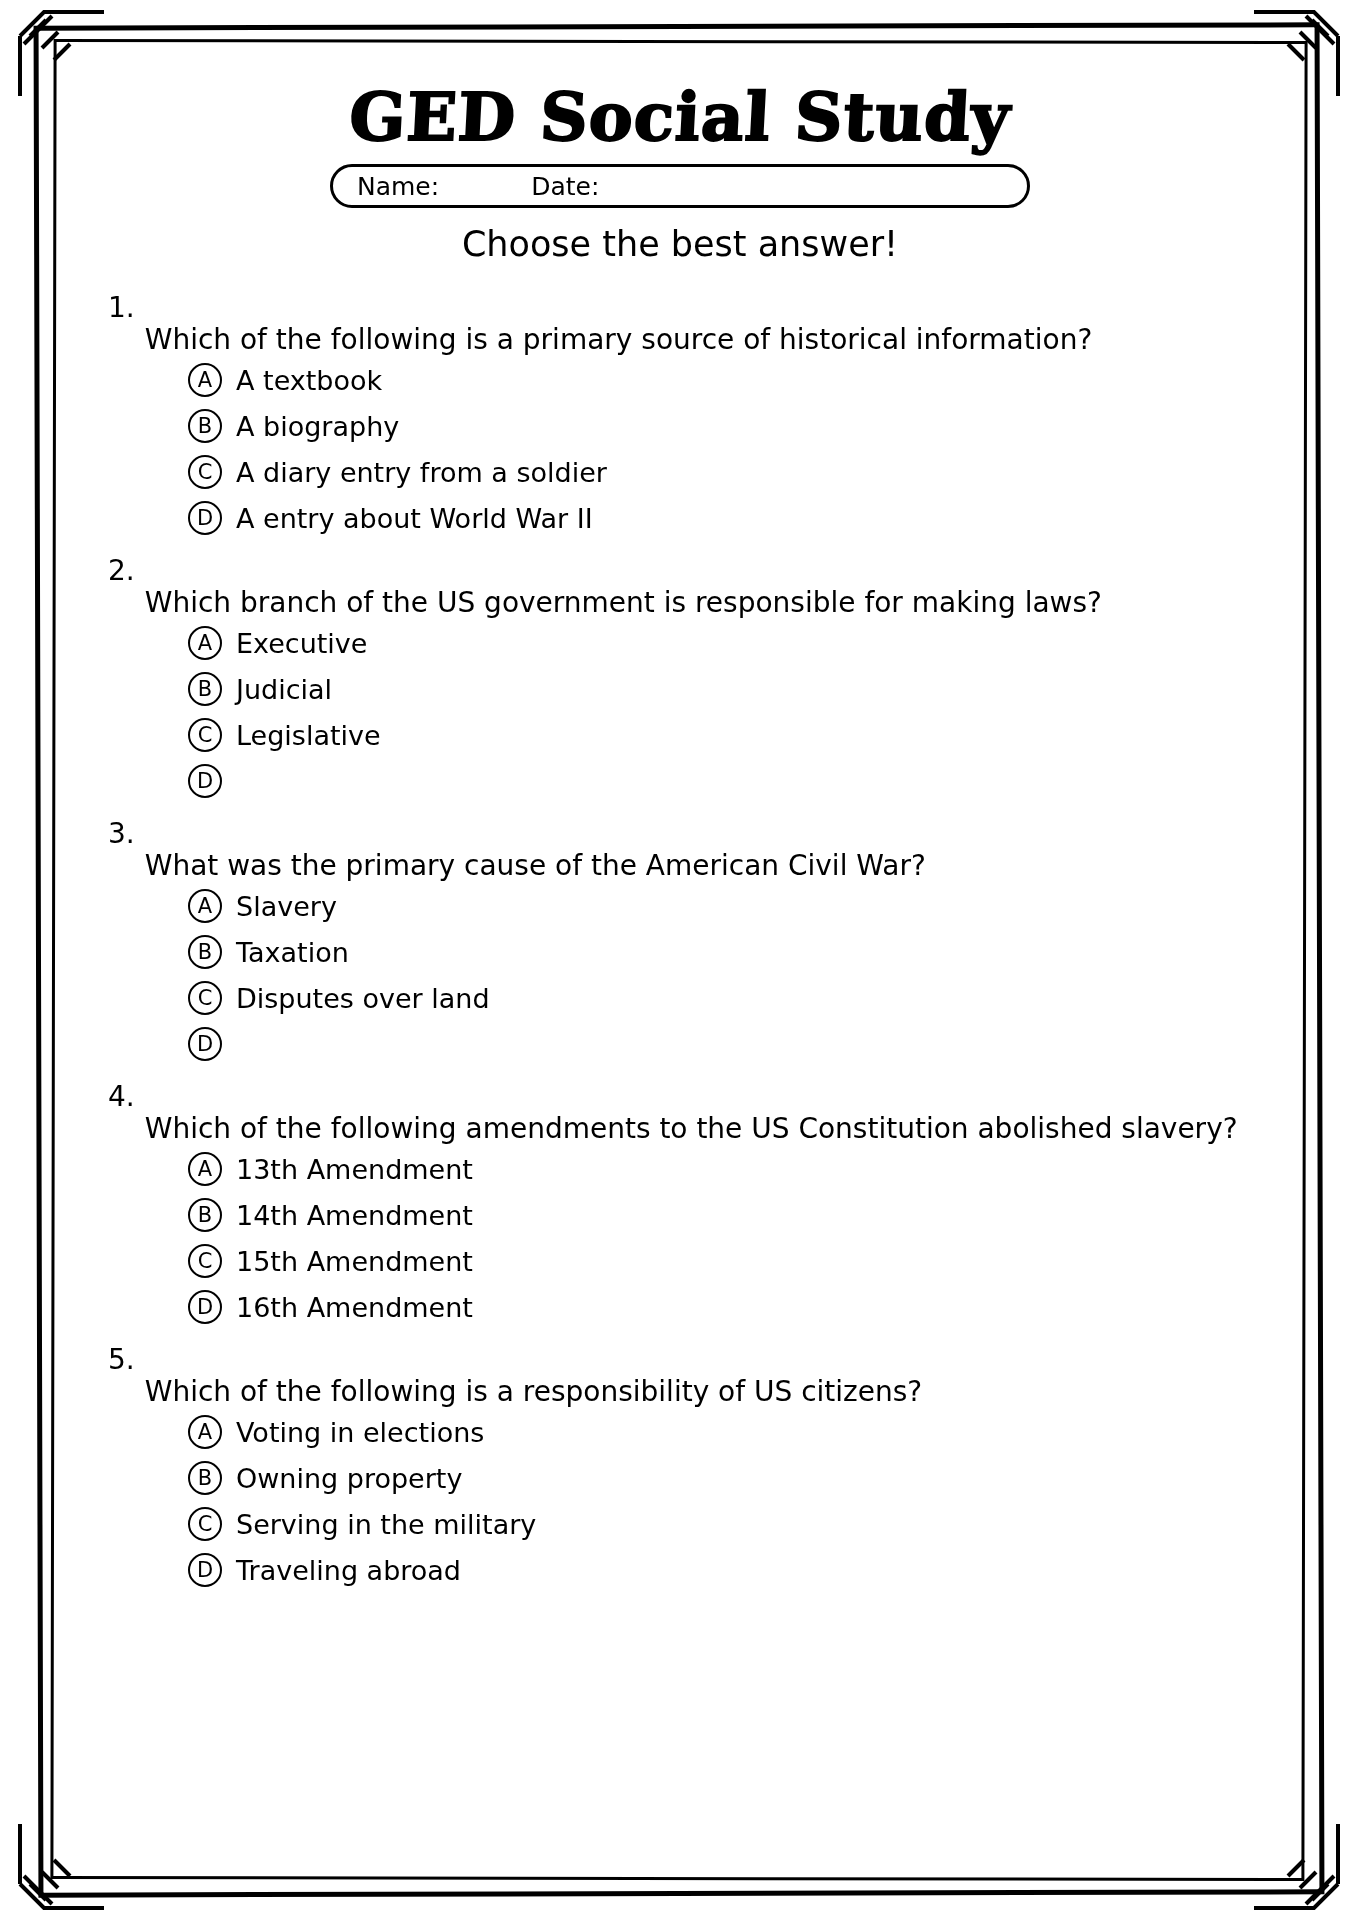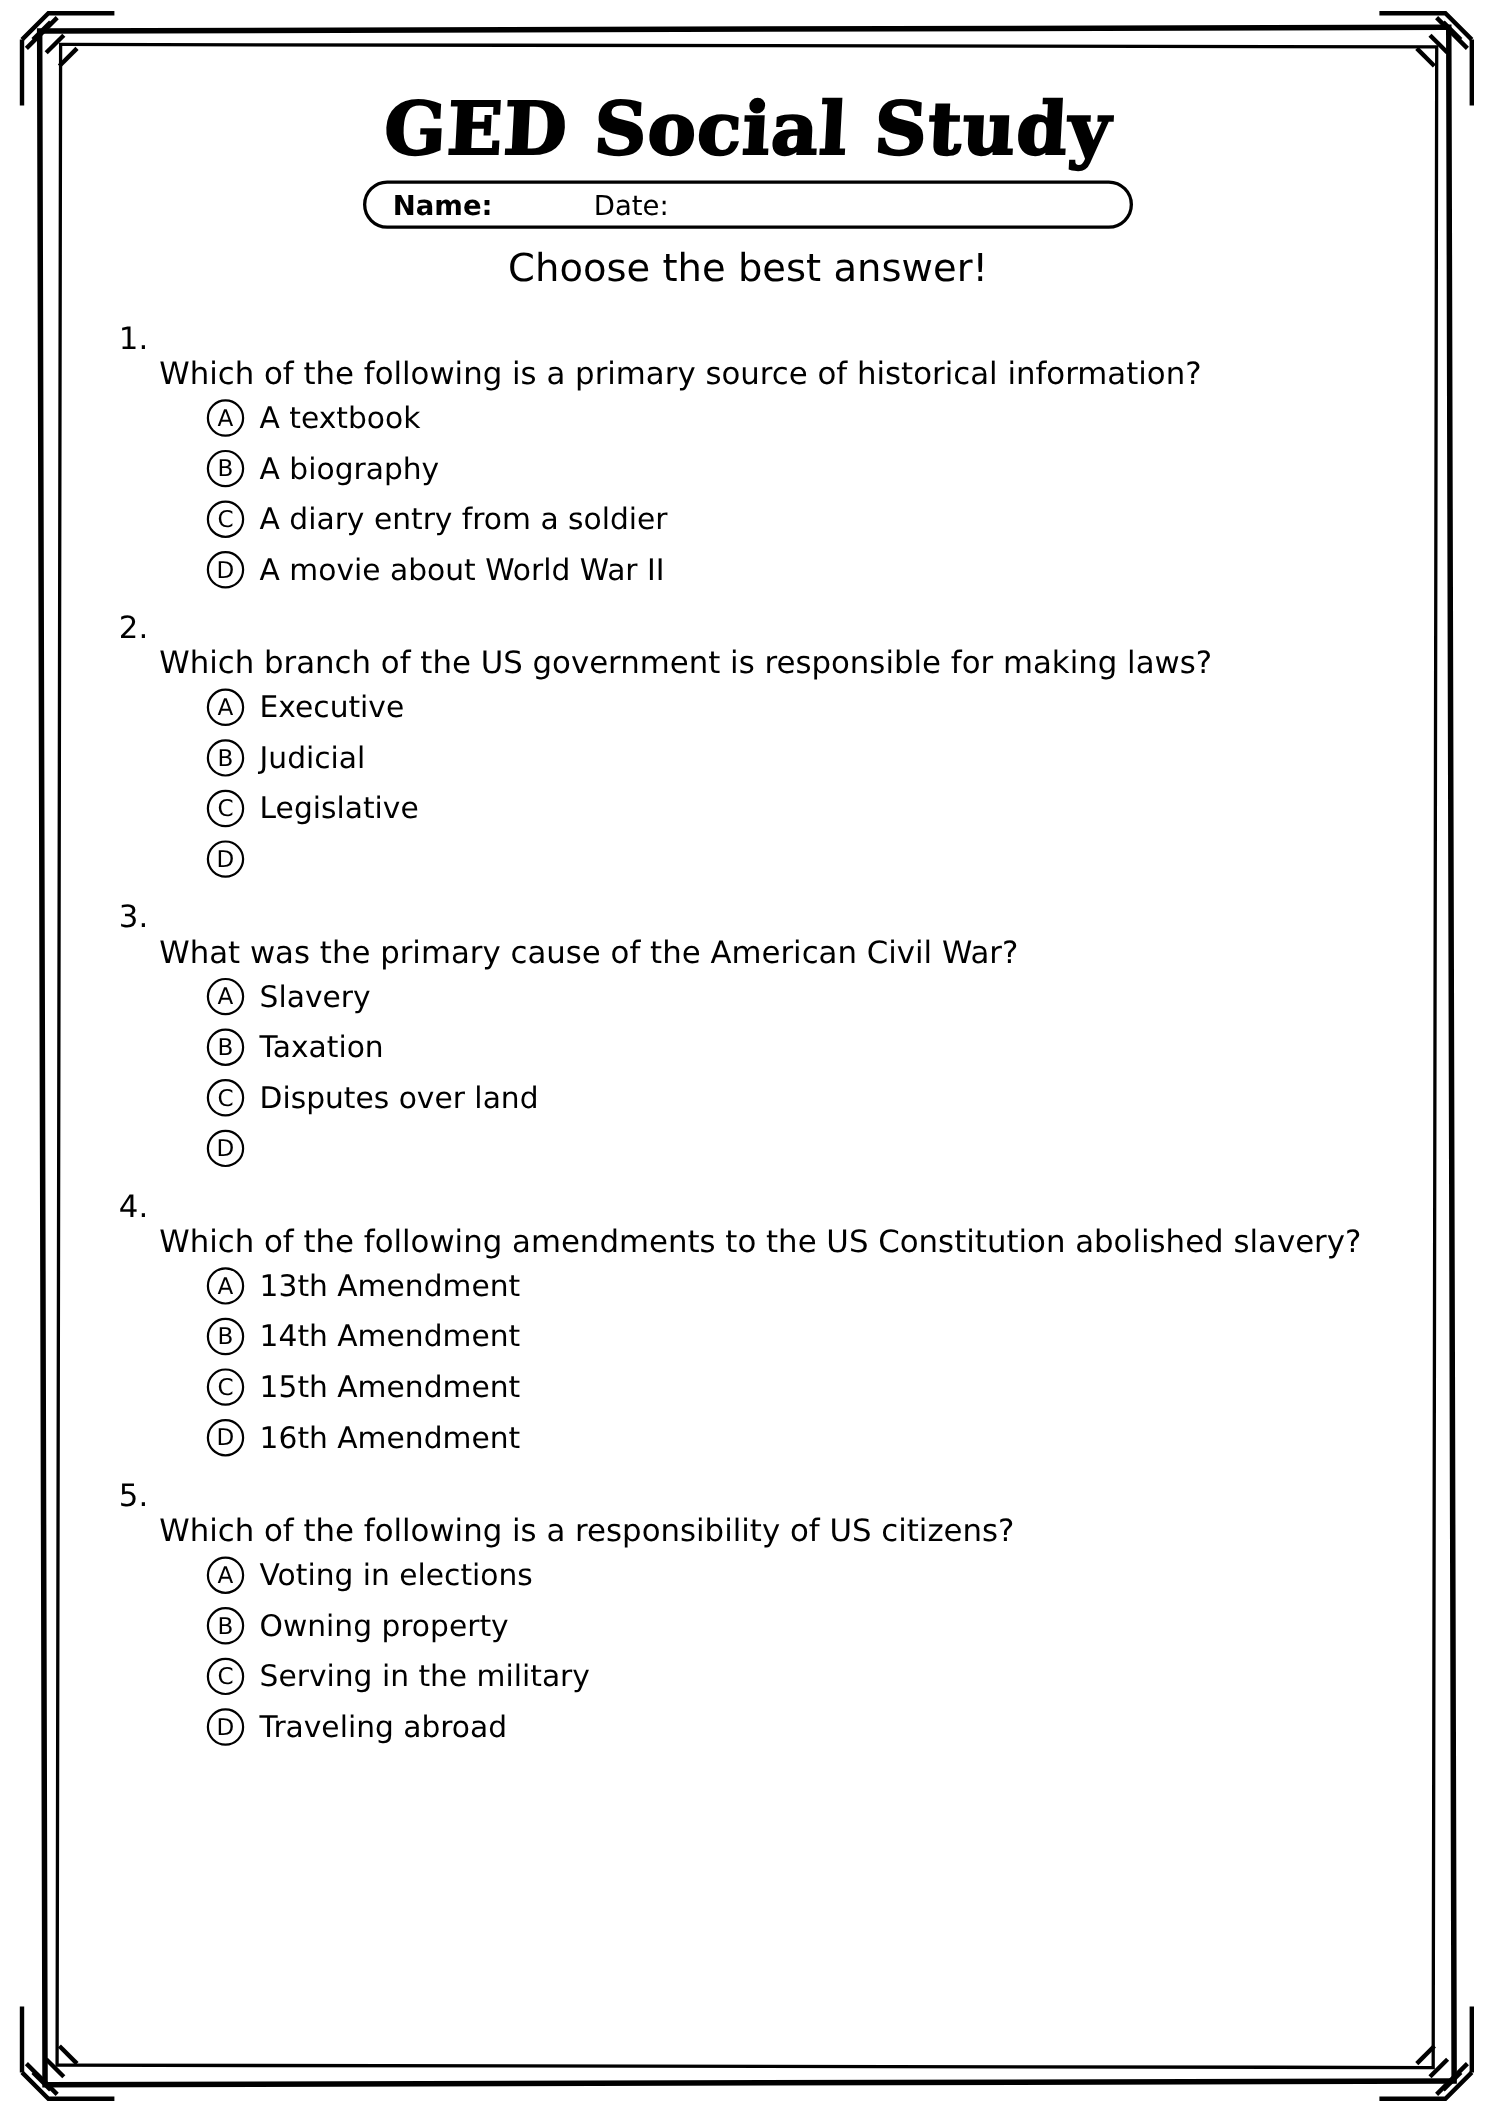--- a/index.html
+++ b/index.html
@@ -76,21 +76,21 @@
     margin: 8px auto 0 auto;
     width: 700px;
     height: 44px;
     border: 3px solid #000;
     border-radius: 24px;
     display: flex;
     align-items: center;
     box-sizing: border-box;
     font-size: 25px;
   }
-  .namedate .nd-name { padding-left: 24px; font-weight: bold; }
+  .namedate .nd-name { padding-left: 24px; }
   .namedate .nd-date { margin-left: 92px; }
 
   .instruction {
     text-align: center;
     font-size: 35px;
     margin: 16px 0 26px 0;
   }
 
   .question {
     display: flex;
@@ -216,21 +216,21 @@
       <li class="option">
         <span class="opt-letter">B</span>
         <span class="opt-text">A biography</span>
       </li>
       <li class="option">
         <span class="opt-letter">C</span>
         <span class="opt-text">A diary entry from a soldier</span>
       </li>
       <li class="option">
         <span class="opt-letter">D</span>
-        <span class="opt-text">A movie about World War II</span>
+        <span class="opt-text">A entry about World War II</span>
       </li>
     </ul>
 
     <div class="question">
       <span class="q-num">2.</span>
       <span class="q-text">Which branch of the US government is responsible for making laws?</span>
     </div>
     <ul class="options">
       <li class="option">
         <span class="opt-letter">A</span>

